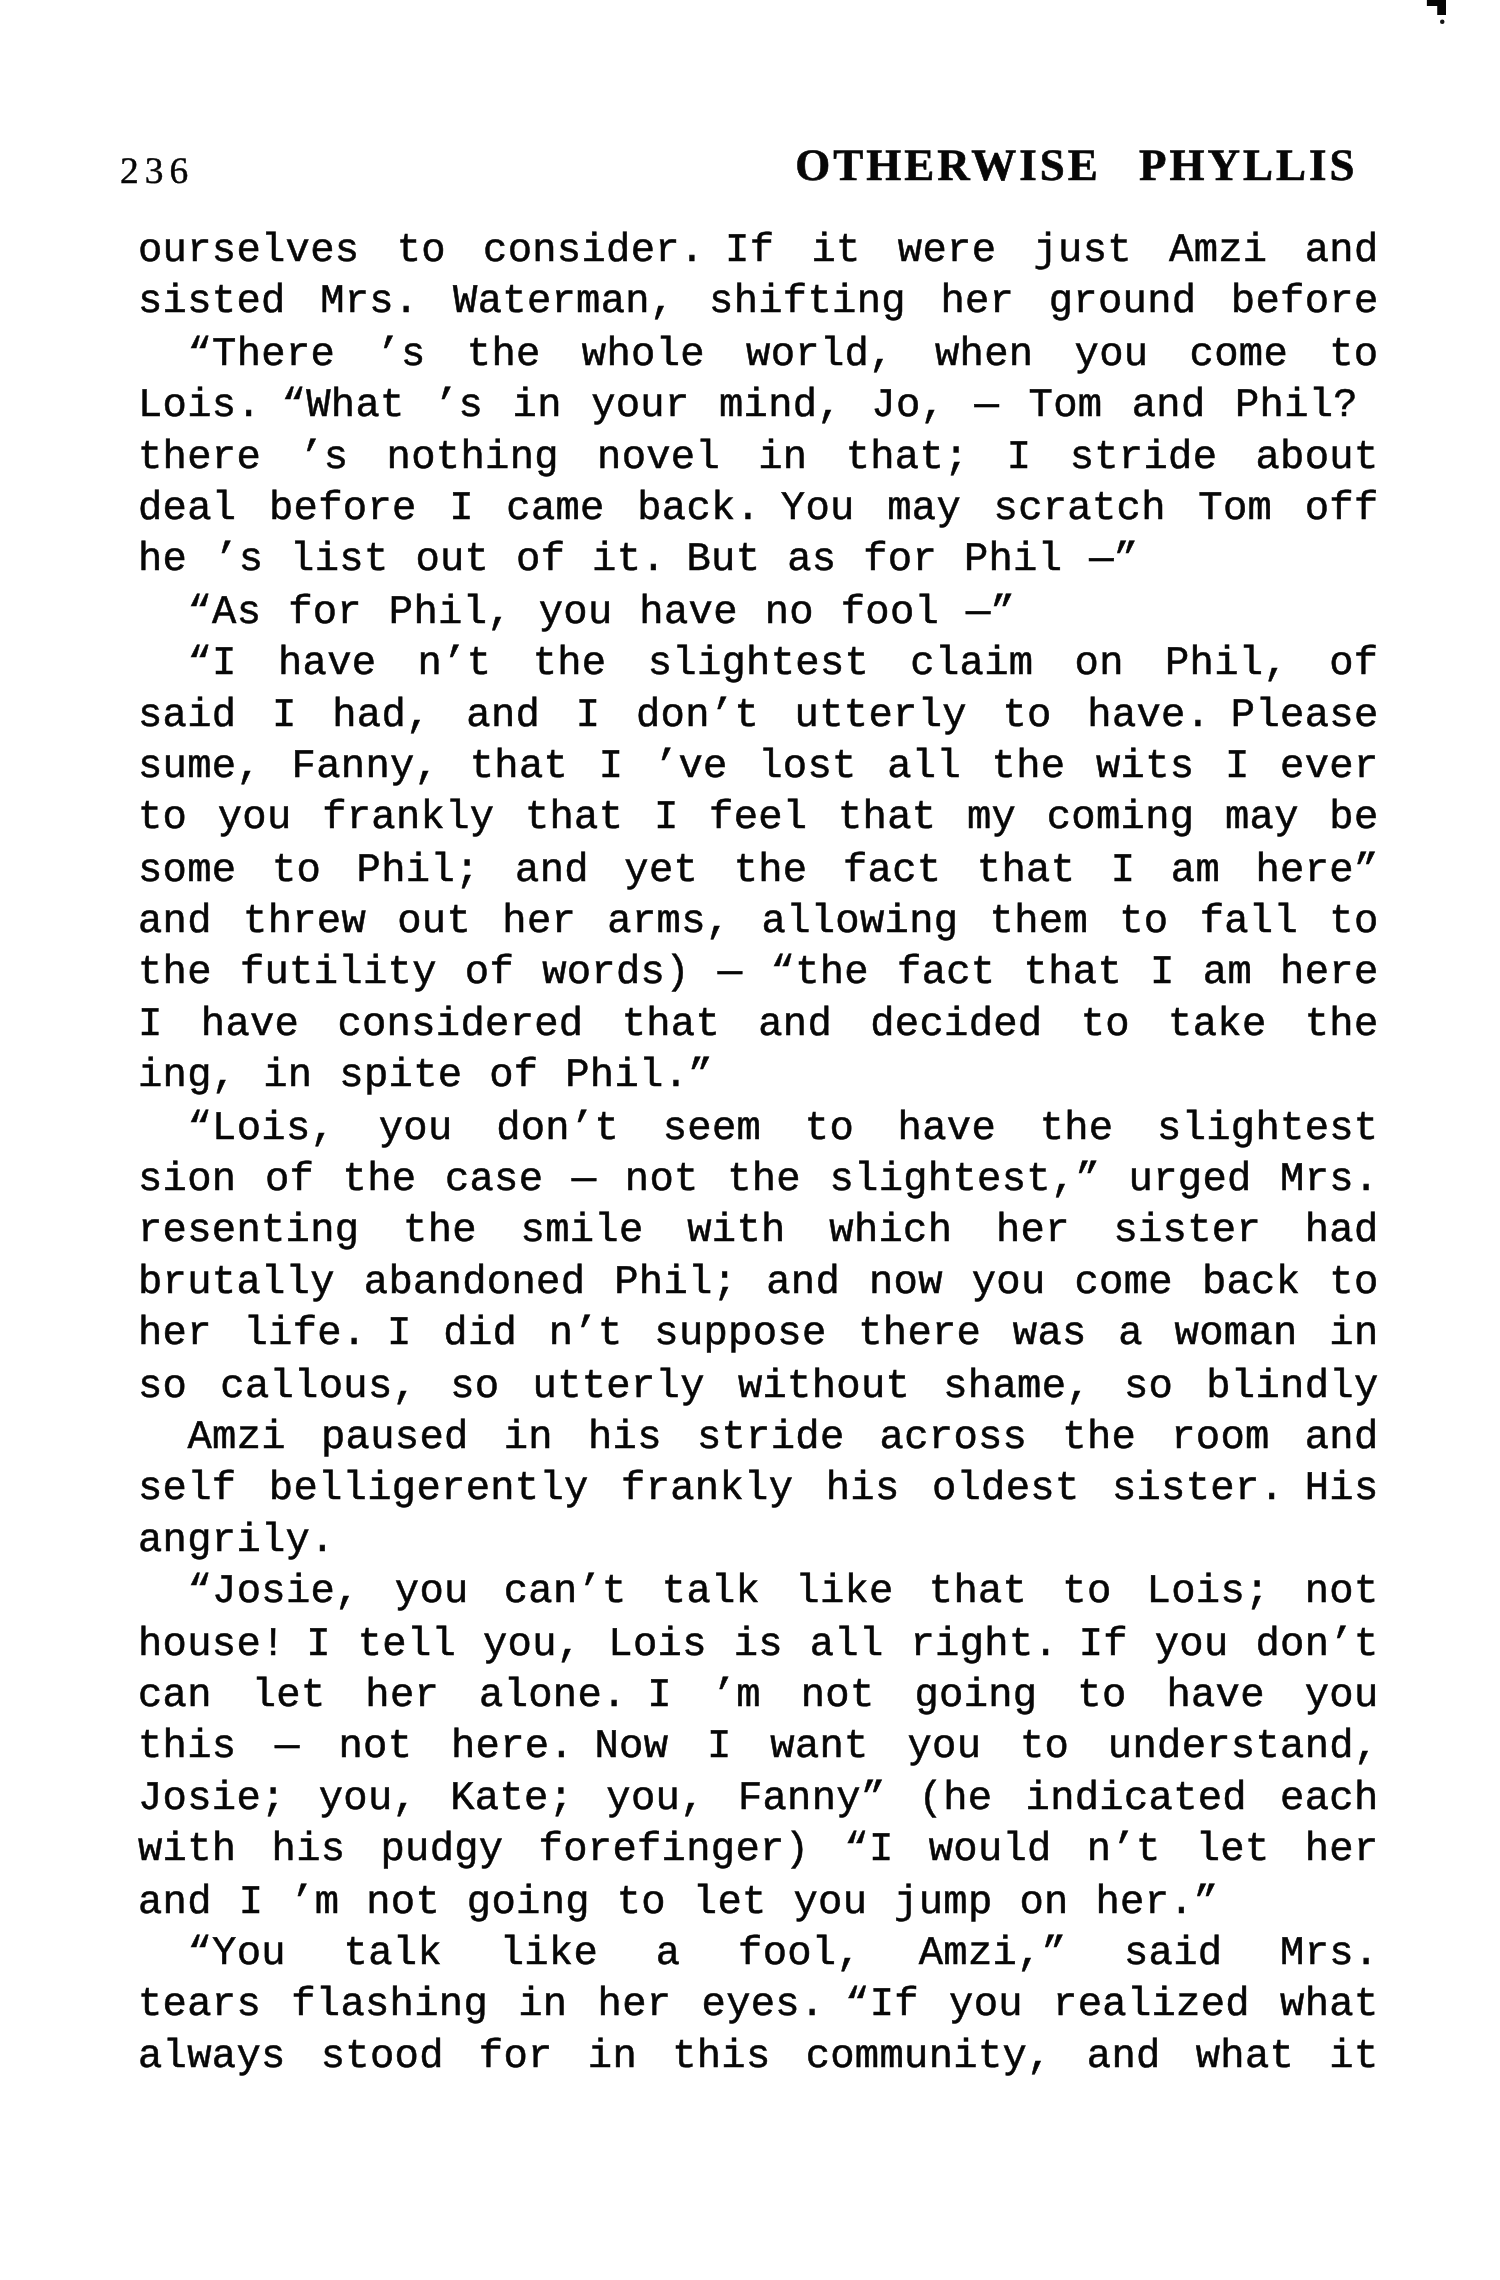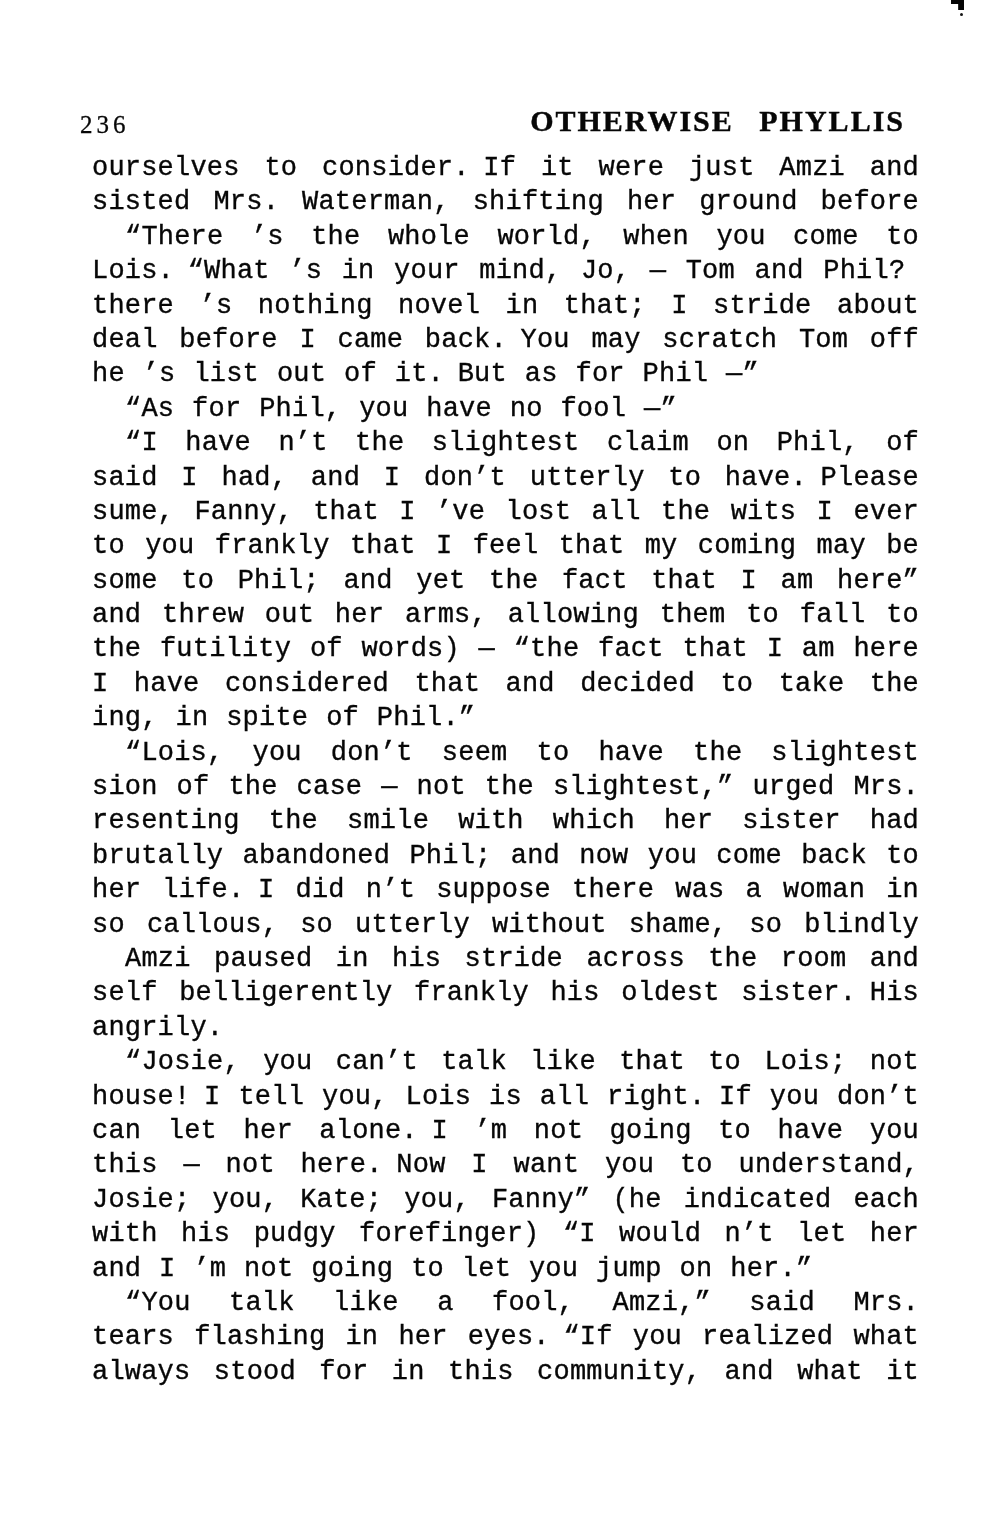--- a/index.html
+++ b/index.html
@@ -12,21 +12,21 @@
     position: relative;
     overflow: hidden;
   }
   .page {
     position: absolute;
     inset: 0;
     background: #ffffff;
   }
   .header {
     position: absolute;
-    top: 104px;
+    top: 94px;
     left: 78px;
     width: 827px;
     height: 40px;
   }
   .pagenum {
     position: absolute;
     left: 2px;
     top: 7px;
     font-size: 25px;
     letter-spacing: 4px;

